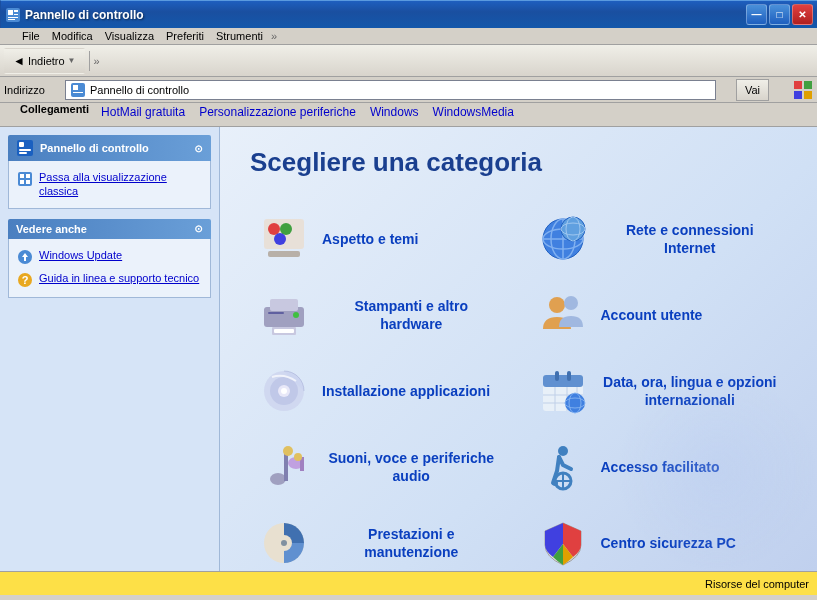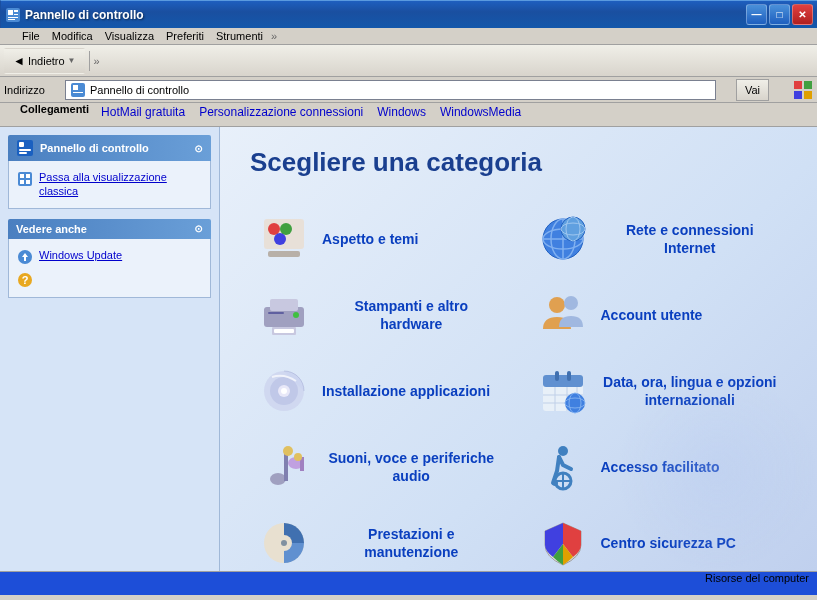--- a/index.html
+++ b/index.html
@@ -279,24 +279,24 @@
     .category-label {
       font-size: 14px;
       color: #0a3fbf;
       font-weight: bold;
       line-height: 1.3;
     }
 
     
     #status-bar {
       height: 24px;
-      background: #1d4ed8;
+      background: #fde047;
       border-top: 1px solid #a0a0a0;
       display: flex;
-      align-items: flex-start;
+      align-items: center;
       justify-content: flex-end;
       padding: 0 8px;
     }
     #status-text {
       font-size: 11px;
       color: #000;
     }
 
     
     .icon-svg {
@@ -362,21 +362,21 @@
       <rect x="11" y="1" width="8" height="8" fill="#40a040"></rect>
       <rect x="1" y="11" width="8" height="8" fill="#4040e0"></rect>
       <rect x="11" y="11" width="8" height="8" fill="#e0a000"></rect>
     </svg>
   </div>
 </div>
 
 <div id="links-bar">
   <span id="links-label">Collegamenti</span>
   <span class="link-item">HotMail gratuita</span>
-  <span class="link-item">Personalizzazione connessioni</span>
+  <span class="link-item">Personalizzazione periferiche</span>
   <span class="link-item">Windows</span>
   <span class="link-item">WindowsMedia</span>
 </div>
 
 <div id="main">
 
   <div id="sidebar">
 
     <div class="sidebar-section">
       <div class="sidebar-section-header">
@@ -416,20 +416,21 @@
             <circle cx="8" cy="8" r="7" fill="#4a8ad4"></circle>
             <path d="M5 8 L8 4 L11 8 L9 8 L9 12 L7 12 L7 8 Z" fill="white"></path>
           </svg>
           <span class="sidebar-item-text">Windows Update</span>
         </div>
         <div class="sidebar-item">
           <svg width="16" height="16" viewBox="0 0 16 16" style="flex-shrink:0; margin-top:1px;">
             <circle cx="8" cy="8" r="7" fill="#e8a820"></circle>
             <text x="8" y="12" text-anchor="middle" fill="white" font-size="11" font-weight="bold">?</text>
           </svg>
+          <span class="sidebar-item-text">Guida in linea e supporto tecnico</span>
         </div>
       </div>
     </div>
   </div>
 
   <div id="content">
     <h1 id="page-heading">Scegliere una categoria</h1>
     <div id="categories-grid">
 
       <div class="category-item">

